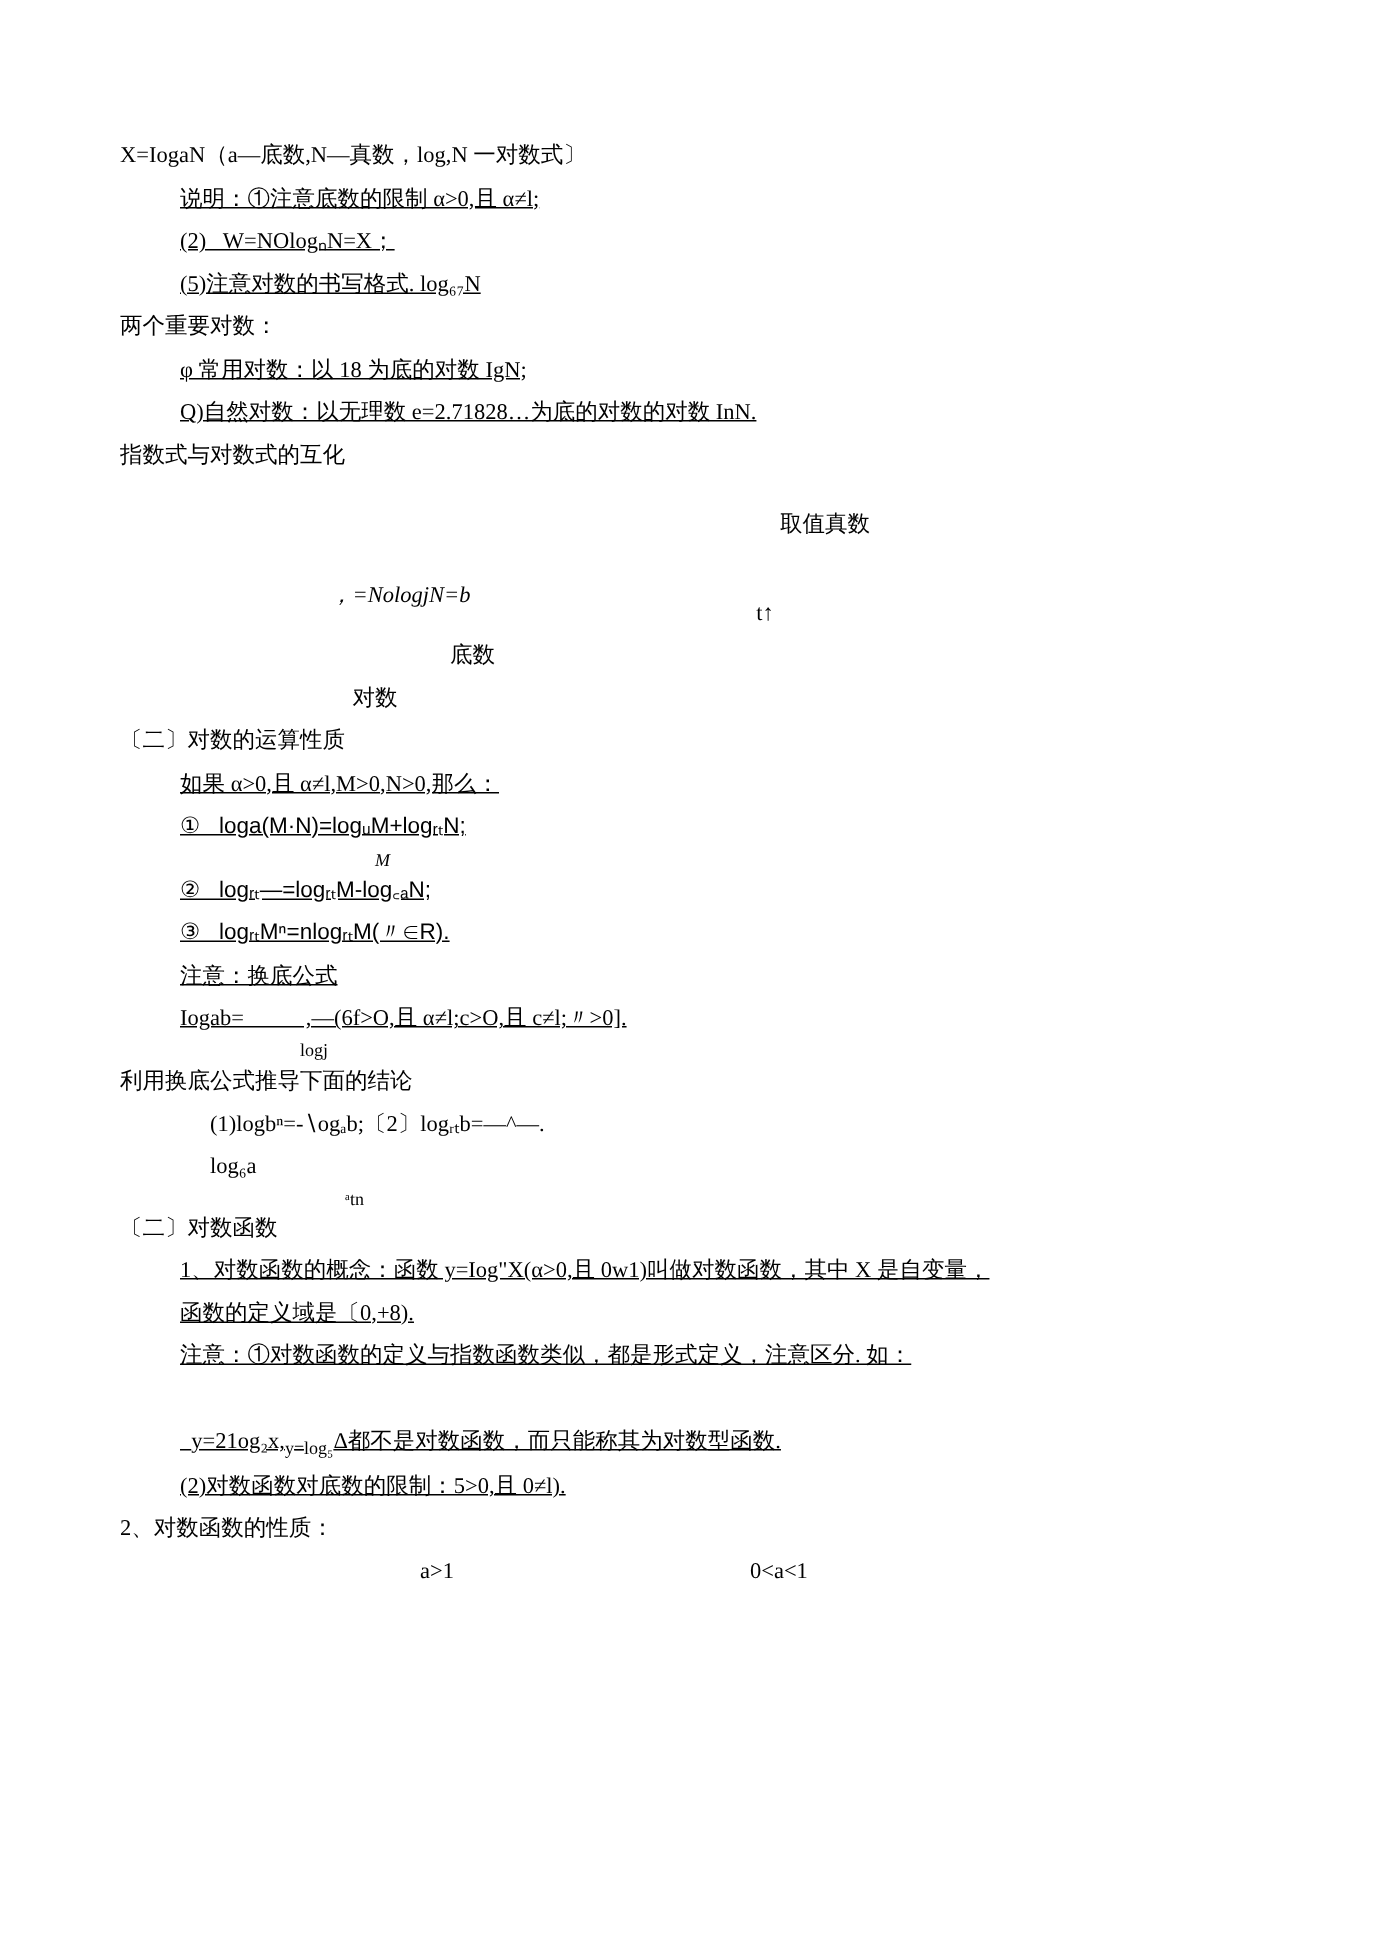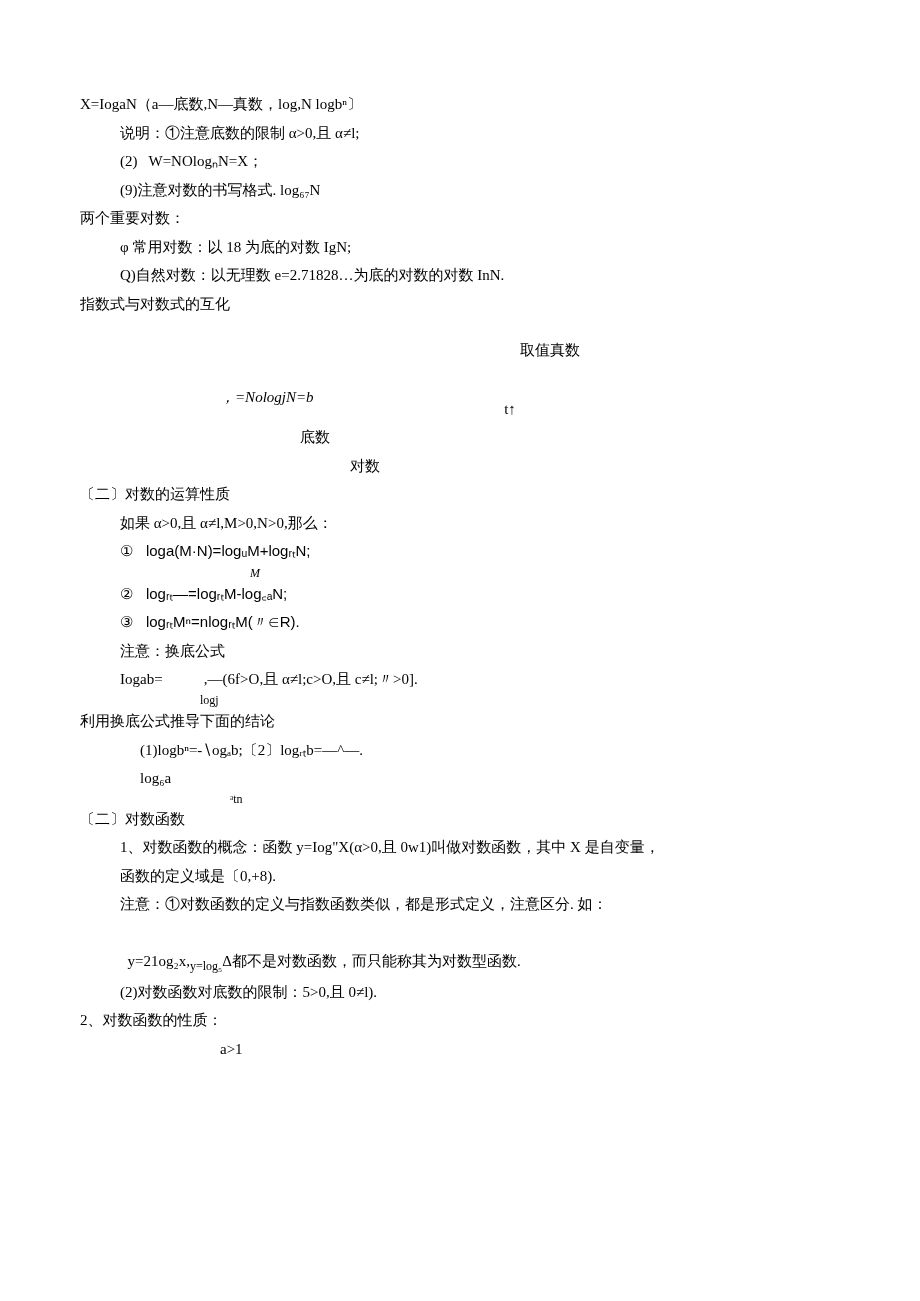--- a/index.html
+++ b/index.html
@@ -13,58 +13,59 @@
       font-family: "SimSun", "宋体", serif;
       font-size: 15px;
       line-height: 1.9;
       color: #000;
       padding: 90px 80px 140px 80px;
     }
     .line {
       margin: 0;
       white-space: pre-wrap;
     }
-    .indent1 { padding-left: 40px; }
+    .indent1 { padding-left: 40px; text-decoration: underline; }
     .indent2 { padding-left: 60px; flex-direction: column; }
     .center-block { text-align: center; padding-left: 180px; }
     .italic { font-style: italic; }
     .circled { font-family: sans-serif; }
     .row2col {
       display: flex;
     }
     .row2col .c1 { width: 280px; padding-left: 140px; font-style: italic; }
     .row2col .c2 { width: 300px; text-align: center; }
     .two-col-last {
       display: flex;
+      justify-content: center;
     }
     .two-col-last .a { width: 360px; padding-left: 140px; }
     .two-col-last .b { width: 280px; padding-left: 0; }
     .sm { font-size: 12px; }
   </style>
 </head>
 <body>
 
-<div class="line"><span>X=IogaN（a—底数,N—真数，log,N logbⁿ〕</span></div>
+<div class="line"><span>X=IogaN（a—底数,N—真数，log,N 一对数式〕</span></div>
 <div class="line indent1"><span>说明：①注意底数的限制 α&gt;0,且 α≠l;</span></div>
 <div class="line indent1"><span>(2)   W=NOlogₙN=X；</span></div>
-<div class="line indent1"><span>(9)注意对数的书写格式. log₆₇N</span></div>
+<div class="line indent1"><span>(5)注意对数的书写格式. log₆₇N</span></div>
 <div class="line"><span>两个重要对数：</span></div>
 <div class="line indent1"><span>φ 常用对数：以 18 为底的对数 IgN;</span></div>
 <div class="line indent1"><span>Q)自然对数：以无理数 e=2.71828…为底的对数的对数 InN.</span></div>
 <div class="line"><span>指数式与对数式的互化</span></div>
 <div style="height:18px"></div>
 <div class="line center-block"><span>取值真数</span></div>
 <div style="height:18px"></div>
 <div class="row2col">
   <div class="c1"><span>，=NologjN=b</span></div>
   <div class="c2" style="padding-top:12px"><span>t↑</span></div>
 </div>
 <div class="line" style="padding-left:220px"><span>底数</span></div>
 <div class="row2col">
-  <div class="c2" style="text-align:right;padding-left:40px"><span>对数</span></div>
+  <div class="c2" style="text-align:center;padding-left:40px"><span>对数</span></div>
 </div>
 <div class="line"><span>〔二〕对数的运算性质</span></div>
 <div class="line indent1"><span>如果 α&gt;0,且 α≠l,M&gt;0,N&gt;0,那么：</span></div>
 <div class="line indent1"><span class="circled">①   loga(M·N)=logᵤM+logᵣₜN;</span></div>
 <div class="line sm" style="padding-left:170px;line-height:1.2"><span class="italic">M</span></div>
 <div class="line indent1"><span class="circled">②   logᵣₜ—=logᵣₜM-log꜀ₐN;</span></div>
 <div class="line indent1"><span class="circled">③   logᵣₜMⁿ=nlogᵣₜM(〃∈R).</span></div>
 <div class="line indent1"><span>注意：换底公式</span></div>
 <div class="line indent1"><span>Iogab=           ,—(6f&gt;O,且 α≠l;c&gt;O,且 c≠l;〃&gt;0].</span></div>
 <div class="line sm" style="padding-left:120px;line-height:1.1"><span>logj</span></div>
@@ -78,13 +79,14 @@
 <div class="line indent1"><span>1、对数函数的概念：函数 y=Iog"X(α&gt;0,且 0w1)叫做对数函数，其中 X 是自变量，</span></div>
 <div class="line indent1"><span>函数的定义域是〔0,+8).</span></div>
 <div class="line indent1"><span>注意：①对数函数的定义与指数函数类似，都是形式定义，注意区分. 如：</span></div>
 <div class="line indent1">
   <span>y=21og₂x,</span><span class="sm" style="vertical-align:sub">y=log₅</span><span>Δ都不是对数函数，而只能称其为对数型函数.</span>
 </div>
 <div class="line indent1"><span>(2)对数函数对底数的限制：5&gt;0,且 0≠l).</span></div>
 <div class="line"><span>2、对数函数的性质：</span></div>
 <div class="two-col-last">
   <div class="a"><span>a&gt;1</span></div>
+  <div class="b"><span>0&lt;a&lt;1</span></div>
 </div>
 
 </body></html>

